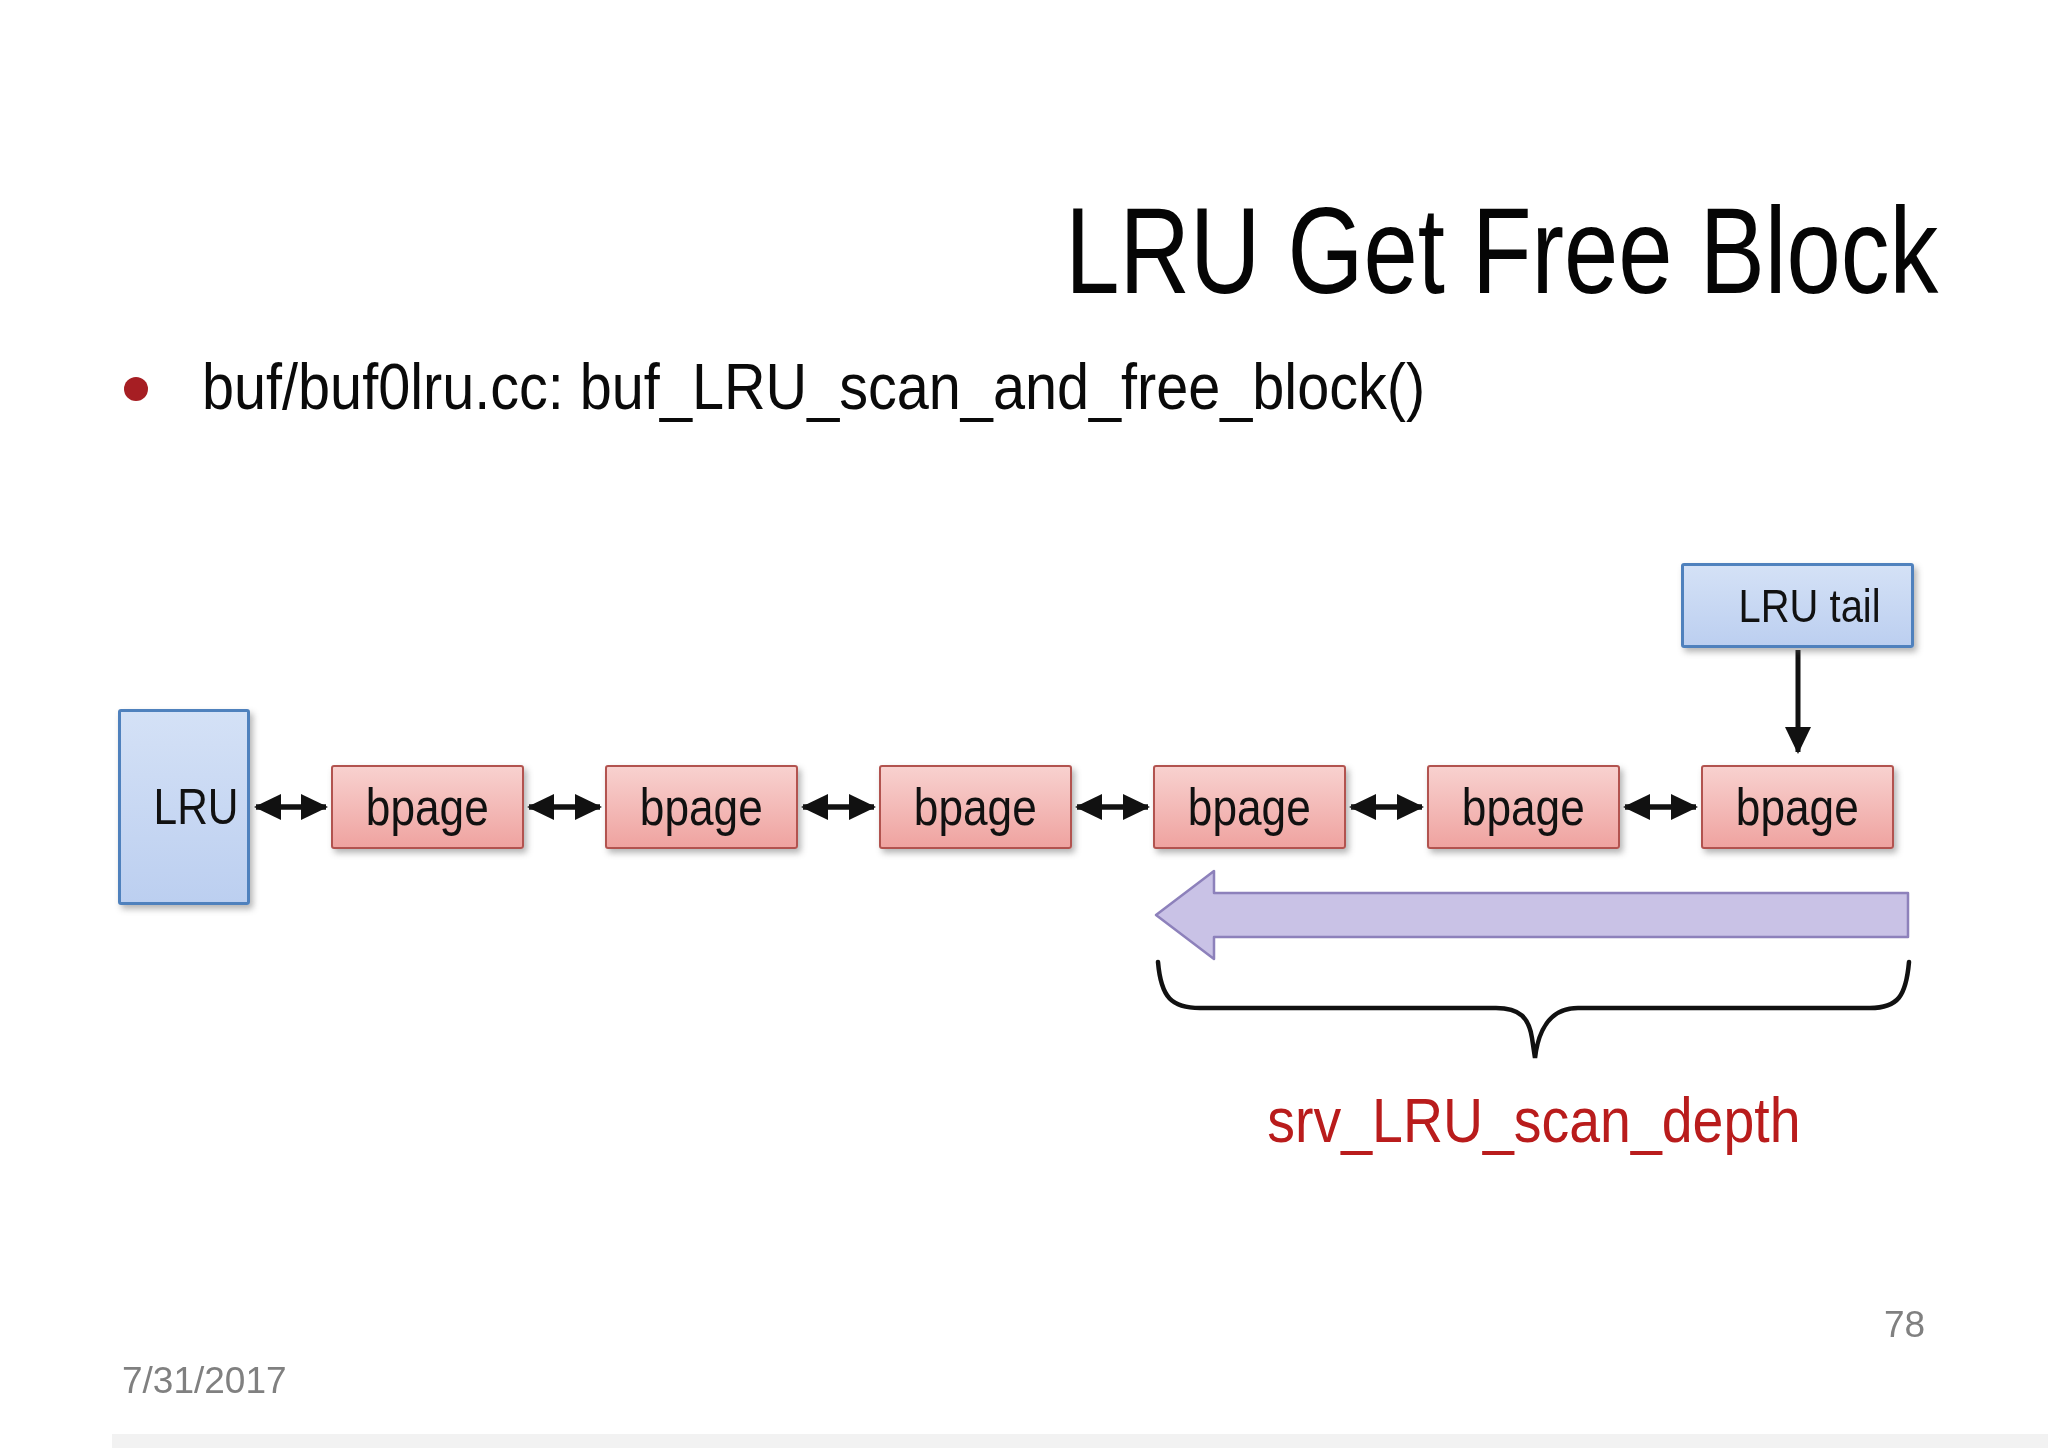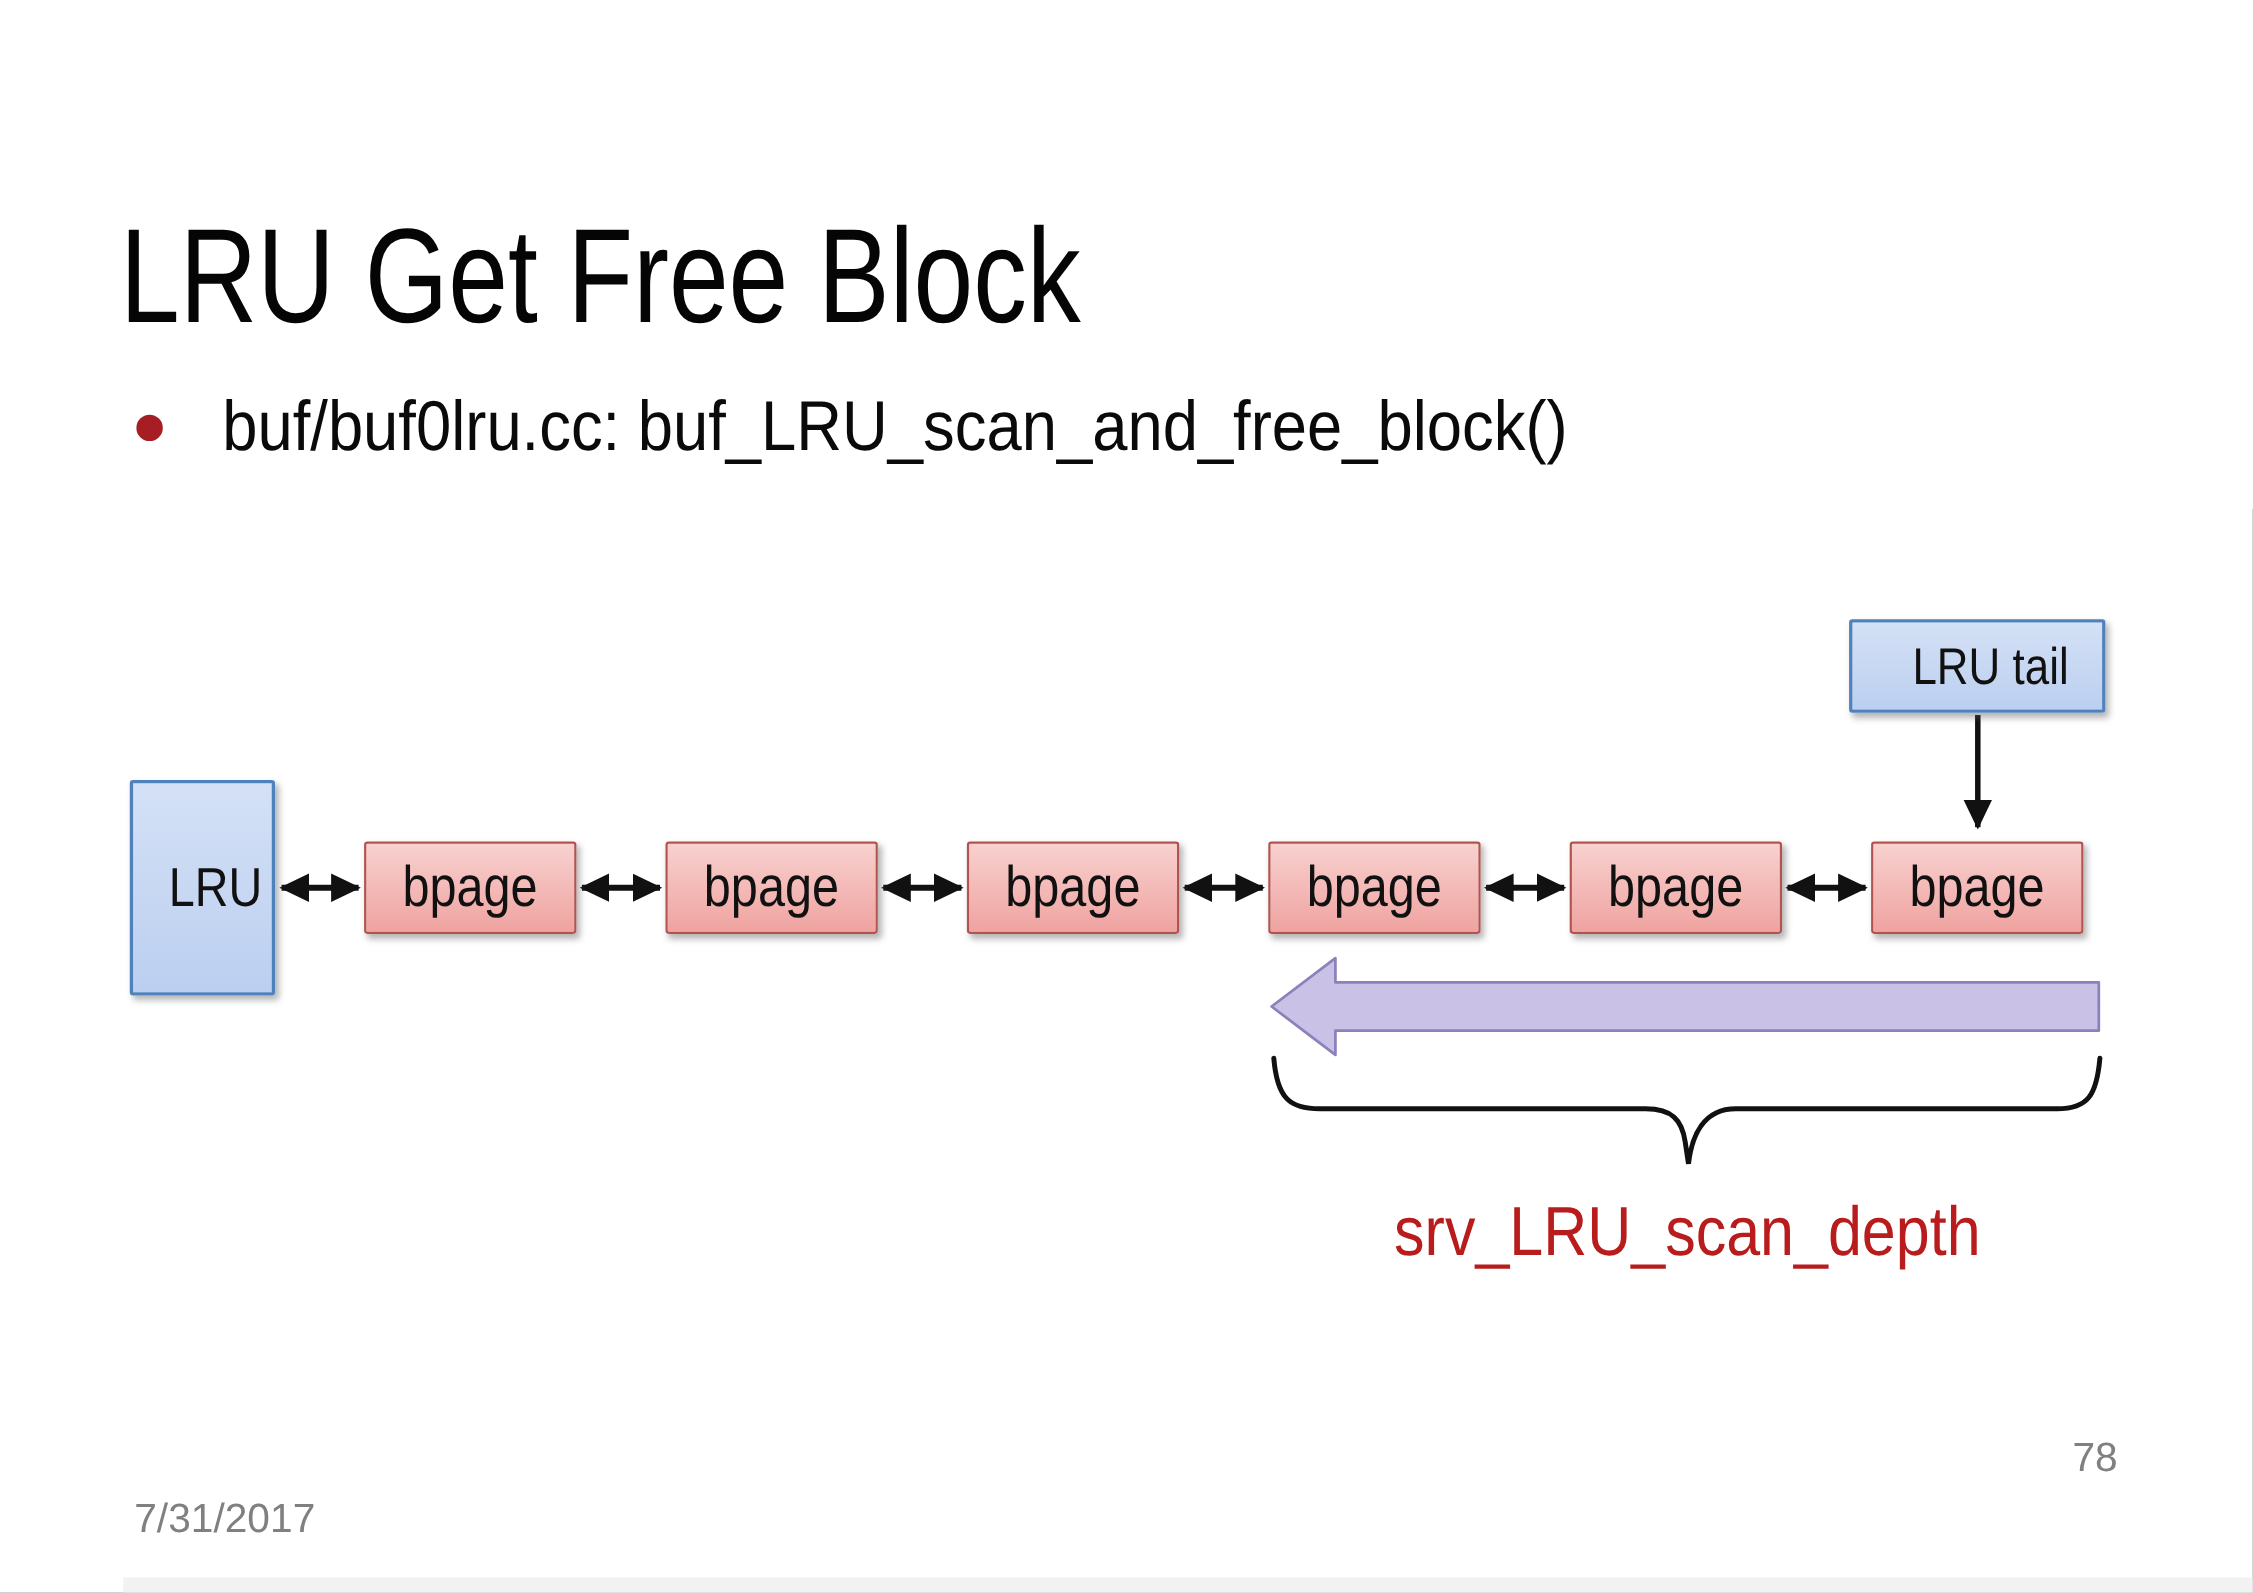--- a/index.html
+++ b/index.html
@@ -9,21 +9,21 @@
     background:#ffffff;
     overflow:hidden;
     font-family:"Liberation Sans", sans-serif;
     color:#0a0a0a;
   }
   .cond{display:inline-block;white-space:nowrap;}
 
   
   .title{
     position:absolute;left:0;right:0;top:108px;
-    text-align:left;font-size:122px;line-height:1.0;
+    text-align:right;font-size:122px;line-height:1.0;
     font-weight:400;color:#050505;
   }
   .title .cond{transform:scaleX(0.80);transform-origin:50% 50%;}
 
   
   .bullet-dot{
     position:absolute;left:124px;top:377px;width:24px;height:24px;
     border-radius:50%;background:var(--bullet_dot,#a61e23);
   }
   .bullet-text{

